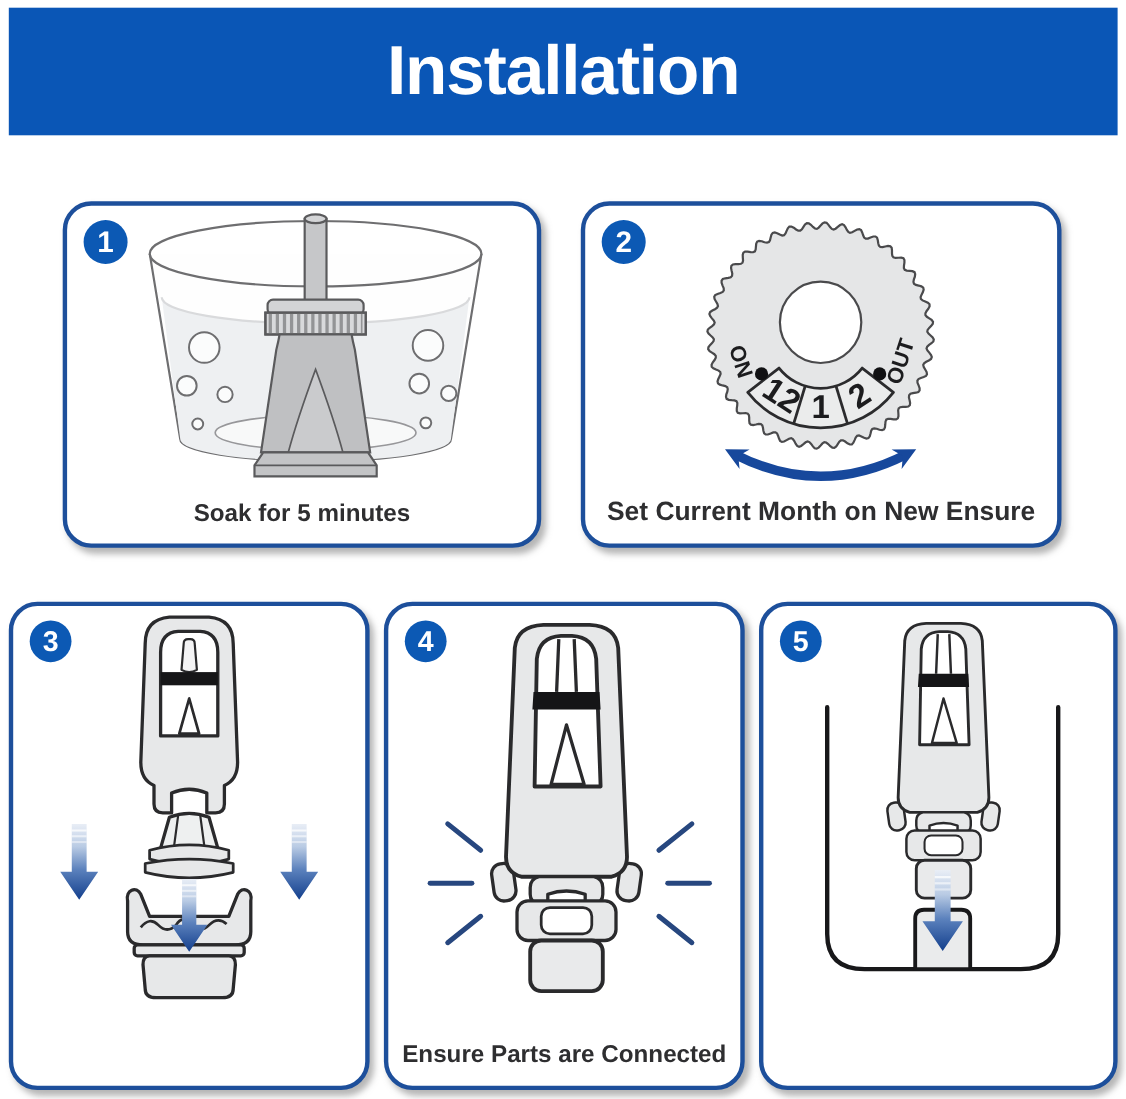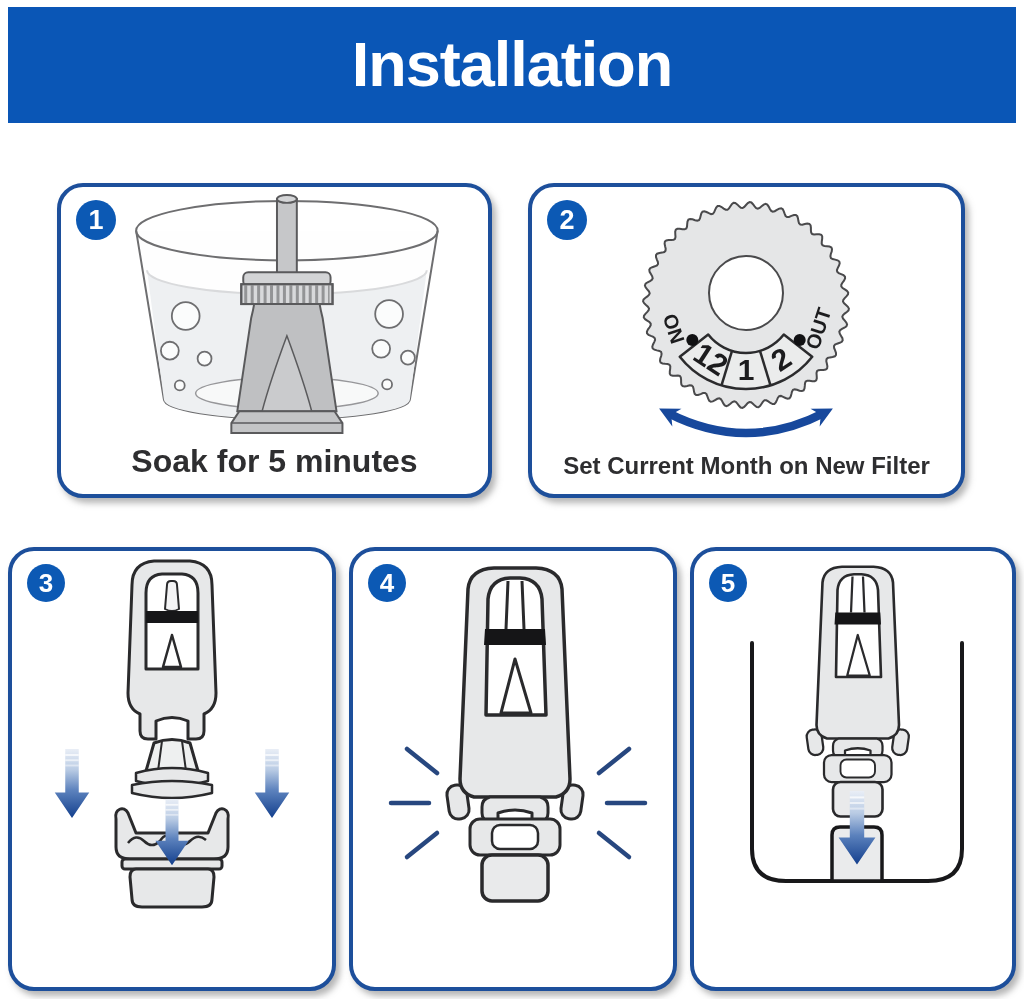--- a/index.html
+++ b/index.html
@@ -14,21 +14,21 @@
   .p2{left:528px;top:183px;width:429px;height:307px;}
   .p3{left:8px;top:547px;width:320px;height:436px;}
   .p4{left:349px;top:547px;width:320px;height:436px;}
   .p5{left:690px;top:547px;width:318px;height:436px;}
   .badge{position:absolute;left:15px;top:13px;width:40px;height:40px;border-radius:50%;
          background:#0c59b4;color:#fff;font-size:27px;font-weight:bold;text-align:center;
          line-height:40px;z-index:5;}
   .row2 .badge{width:38px;height:38px;line-height:38px;font-size:26px;}
   .caption{position:absolute;left:0;right:0;bottom:14px;text-align:center;font-weight:bold;
            color:#2e2e30;white-space:nowrap;}
-  .p1 .caption{font-size:32px;}
+  .p1 .caption{font-size:22px;}
   .p2 .caption{font-size:24px;}
   .p3 .caption,.p4 .caption,.p5 .caption{font-size:22px;bottom:16px;}
   .illus{position:absolute;left:0;top:0;}
   svg text{font-family:"Liberation Sans", sans-serif;font-weight:bold;}
 </style>
 </head>
 <body>
 
 <div class="page">
 
@@ -97,21 +97,21 @@
       <text x="214" y="183" dy="10" font-size="30" fill="#1c1c1e" text-anchor="middle">1</text>
       <text x="249.4" y="172.5" dy="10" font-size="30" fill="#1c1c1e" text-anchor="middle" transform="rotate(-33 249.4 172.5)">2</text>
 
       <text x="141.7" y="141.5" dy="7" font-size="20" fill="#1c1c1e" text-anchor="middle" transform="rotate(72 141.7 141.5)">ON</text>
       <text x="286.3" y="141.5" dy="7" font-size="20" fill="#1c1c1e" text-anchor="middle" transform="rotate(-72 286.3 141.5)">OUT</text>
       <circle cx="160.3" cy="152.9" r="6" fill="#111113"></circle>
       <circle cx="267.7" cy="152.9" r="6" fill="#111113"></circle>
 
       <path d="M136,226 Q214,266 292,226" fill="none" stroke="#17489c" stroke-width="8.5" marker-start="url(#ah)" marker-end="url(#ah)"></path>
     </svg>
-    <div class="caption">Set Current Month on New Filter</div>
+    <div class="caption">Set Current Month on New Ensure</div>
   </div>
 
   <div class="panel p3 row2">
     <div class="badge">3</div>
     <svg class="illus" width="320" height="372" viewBox="0 0 320 372">
       <defs>
         <linearGradient id="gradArrow" x1="0" y1="0" x2="0" y2="1">
           <stop offset="0" stop-color="#e9eef6"></stop>
             <stop offset="0.3" stop-color="#b9cbe4"></stop>
           <stop offset="0.6" stop-color="#5c82bd"></stop>
@@ -177,20 +177,21 @@
       <use href="#filterAsm" transform="translate(-3,12)"></use>
       <g stroke="#27477f" stroke-width="4.5" stroke-linecap="round">
         <line x1="84" y1="222" x2="54" y2="198"></line>
         <line x1="76" y1="252" x2="38" y2="252"></line>
         <line x1="84" y1="282" x2="54" y2="306"></line>
         <line x1="246" y1="222" x2="276" y2="198"></line>
         <line x1="254" y1="252" x2="292" y2="252"></line>
         <line x1="246" y1="282" x2="276" y2="306"></line>
       </g>
     </svg>
+    <div class="caption">Ensure Parts are Connected</div>
   </div>
 
   <div class="panel p5 row2">
     <div class="badge">5</div>
     <svg class="illus" width="318" height="372" viewBox="0 0 318 372">
 
       <path d="M58,92 L58,298 Q58,330 92,330 L234,330 Q268,330 268,298 L268,92" fill="none" stroke="#18181a" stroke-width="4" stroke-linecap="round"></path>
 
       <path d="M138,284 Q138,276 146,276 L180,276 Q188,276 188,284 L188,330 L138,330 Z" fill="#eaebec" stroke="#18181a" stroke-width="3.5"></path>
 

